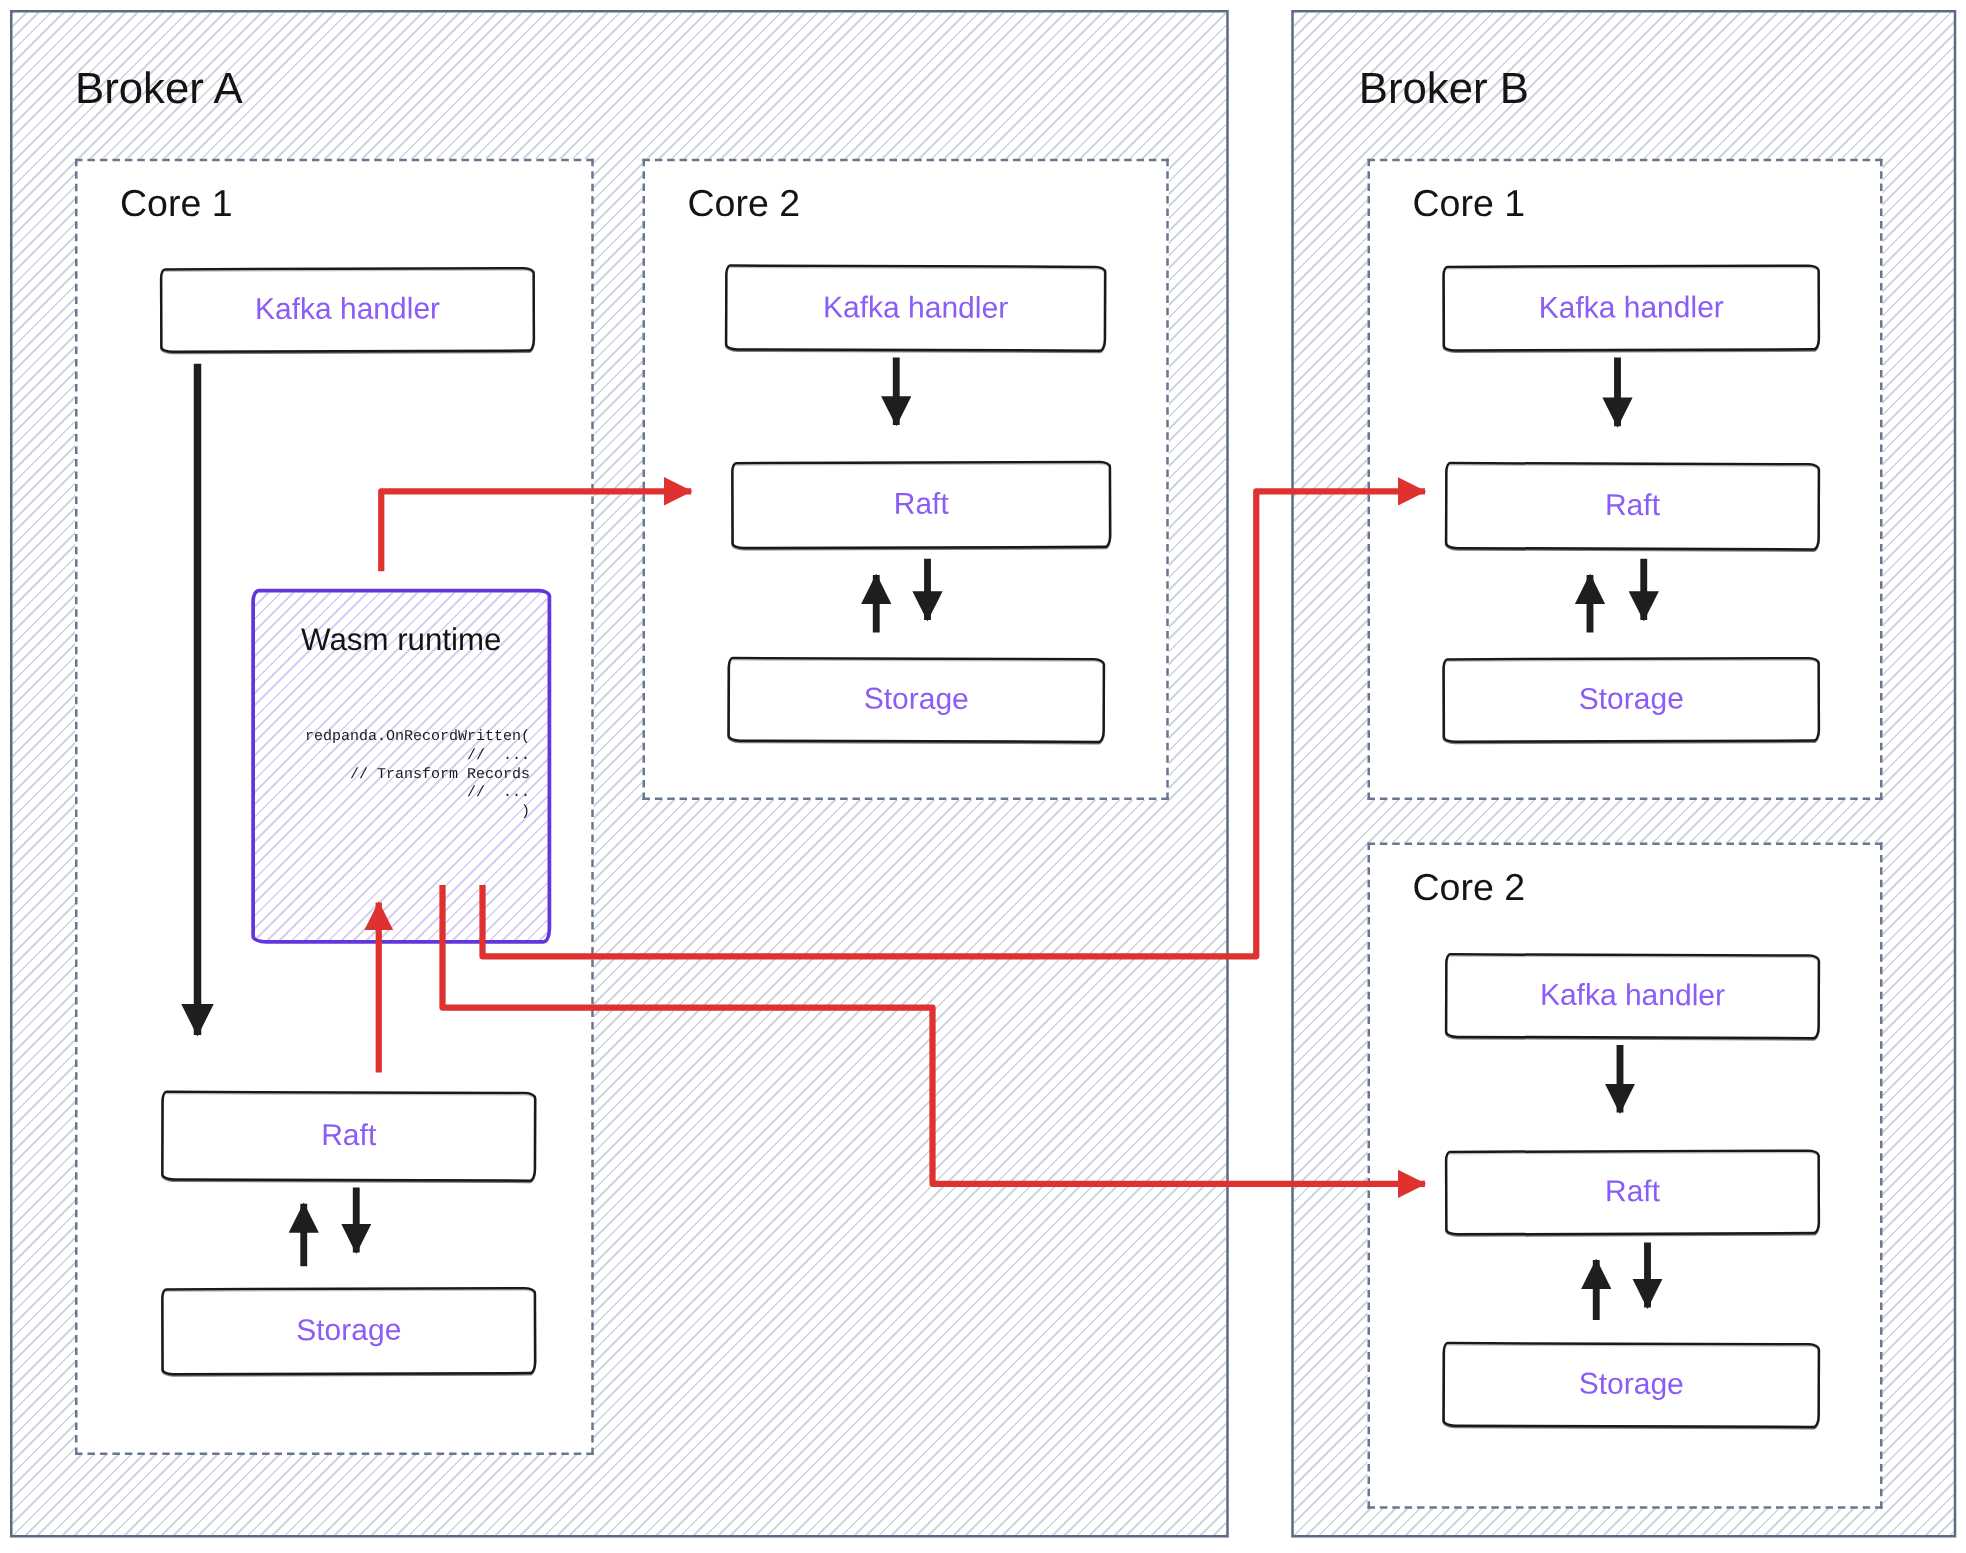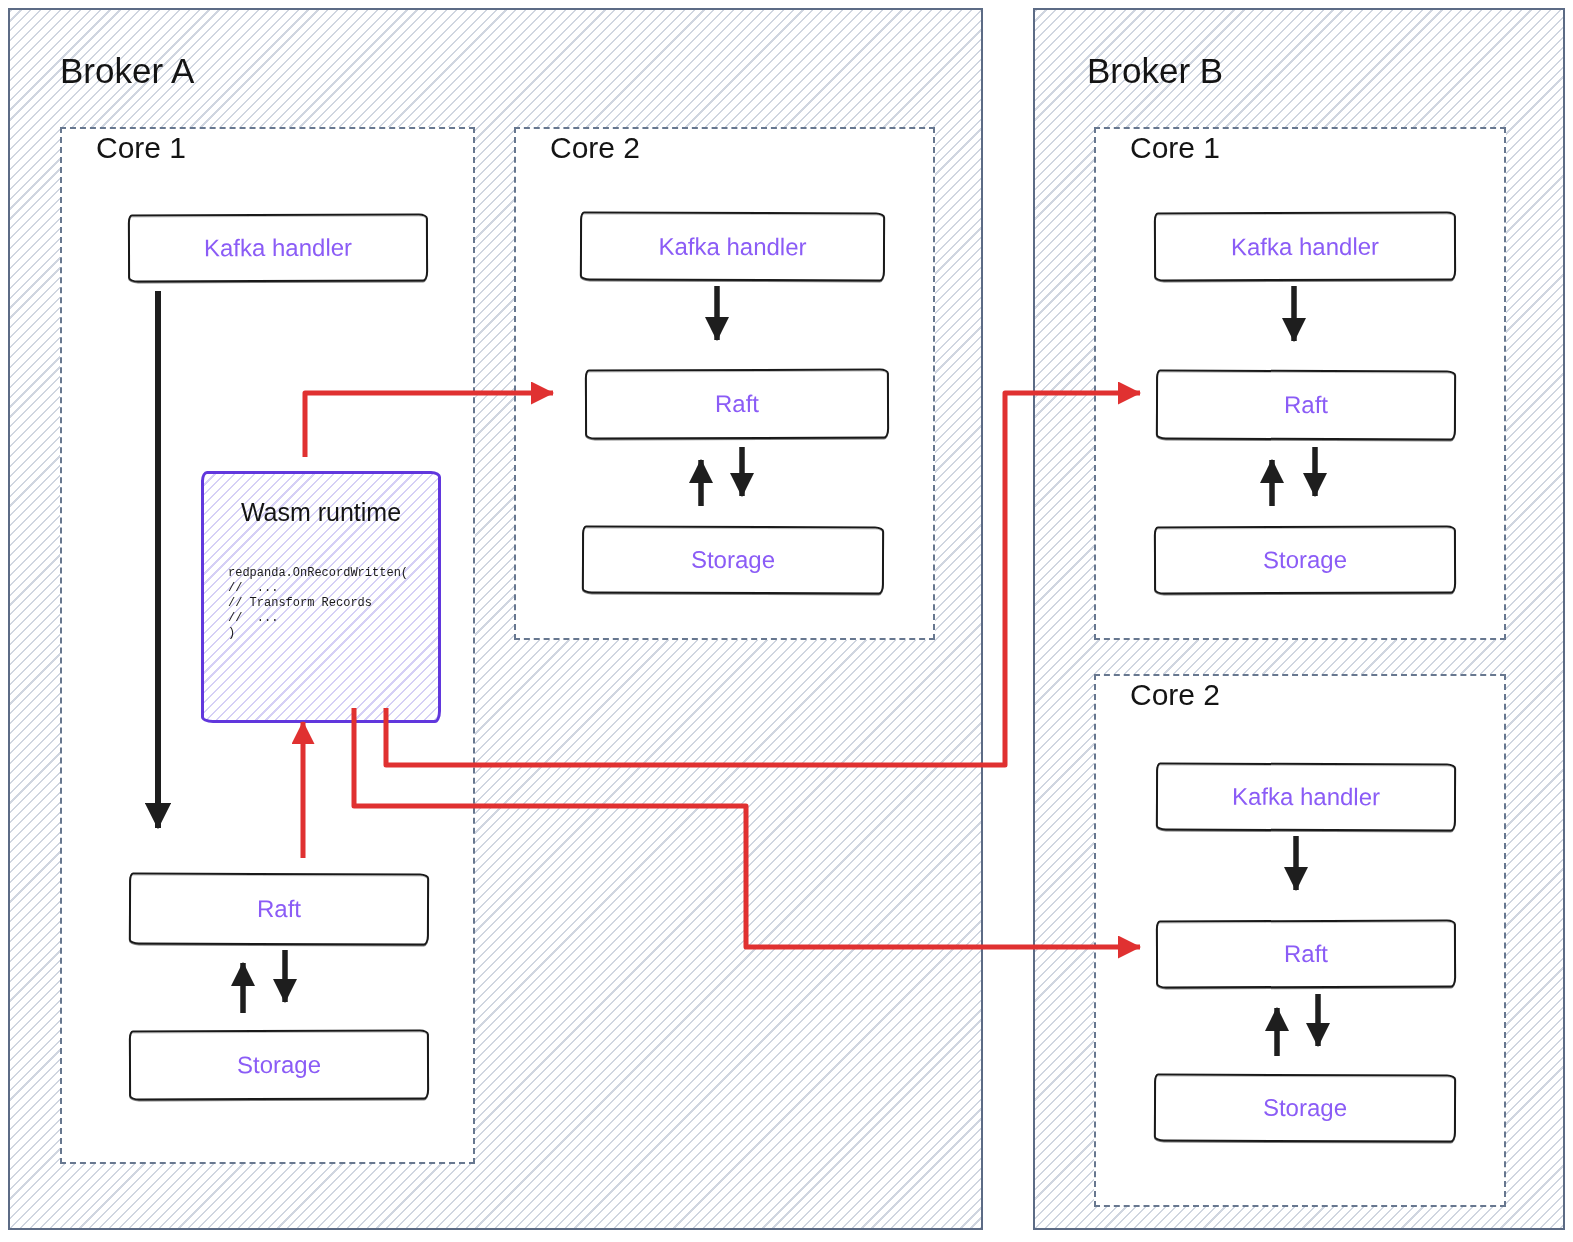--- a/index.html
+++ b/index.html
@@ -35,21 +35,21 @@
     position:absolute;
     border:2.5px dashed #67778f;
     background:#ffffff;
     box-sizing:border-box;
   }
   .core-a1{left:50px;top:117px;width:415px;height:1037px;}
   .core-a2{left:504px;top:117px;width:421px;height:513px;}
   .core-b1{left:59px;top:117px;width:412px;height:513px;}
   .core-b2{left:59px;top:664px;width:412px;height:533px;}
   .core-title{
-    position:absolute;left:34px;top:2px;
+    position:absolute;left:34px;top:18px;
     font-size:30px;font-weight:400;color:#141414;white-space:nowrap;
   }
   
   .node{
     position:absolute;
     background:#ffffff;
     border:2.5px solid #191919;
     border-radius:4px 9px 5px 10px / 8px 5px 10px 5px;
     display:flex;align-items:center;justify-content:center;
     box-sizing:border-box;
@@ -68,39 +68,40 @@
   .box-b1-kafka{left:58px;top:83px;width:302px;height:69px;transform:rotate(-.2deg);}
   .box-b1-raft{left:60px;top:241px;width:300px;height:70px;transform:rotate(.2deg);}
   .box-b1-storage{left:58px;top:397px;width:302px;height:68px;transform:rotate(-.2deg);}
   
   .box-b2-kafka{left:60px;top:87px;width:300px;height:68px;transform:rotate(.2deg);}
   .box-b2-raft{left:60px;top:244px;width:300px;height:68px;transform:rotate(-.2deg);}
   .box-b2-storage{left:58px;top:398px;width:302px;height:68px;transform:rotate(.2deg);}
   
   .wasm{
     position:absolute;
-    left:139px;top:342px;width:240px;height:252px;
+    left:139px;top:342px;width:240px;height:284px;
     background:
       repeating-linear-gradient(135deg,
         rgba(116,98,224,0.30) 0px, rgba(116,98,224,0.30) 1.5px,
         transparent 1.5px, transparent 7px),
       #ffffff;
     border:3.5px solid #6137dd;
     border-radius:6px 10px 6px 12px / 10px 6px 12px 6px;
     box-sizing:border-box;
   }
   .wasm-title{
     position:absolute;left:0;right:0;top:24px;
     text-align:center;font-size:25px;color:#141414;
   }
   .wasm-code{
-    position:absolute;left:24px;top:92px;margin:0;
+    position:absolute;left:24px;top:92px;margin:16px;
     font-family:"Liberation Mono","DejaVu Sans Mono",monospace;
     font-size:12px;line-height:15px;color:#1a1a1a;
     white-space:pre;
+    text-align:right;
   }
   
   .overlay{
     position:absolute;left:0;top:0;width:1573px;height:1242px;
     pointer-events:none;z-index:10;
   }
 </style>
 </head>
 <body>
 

